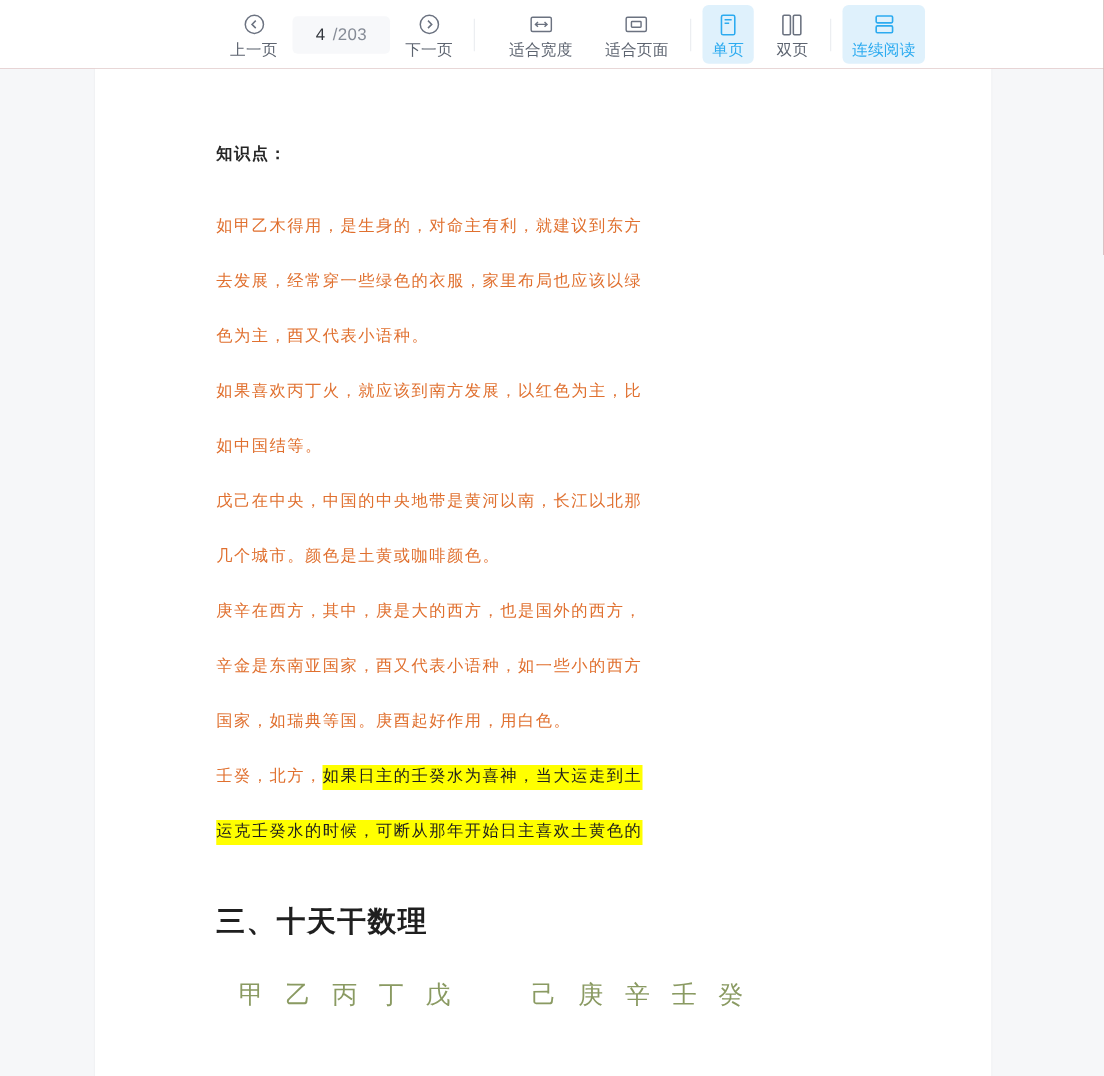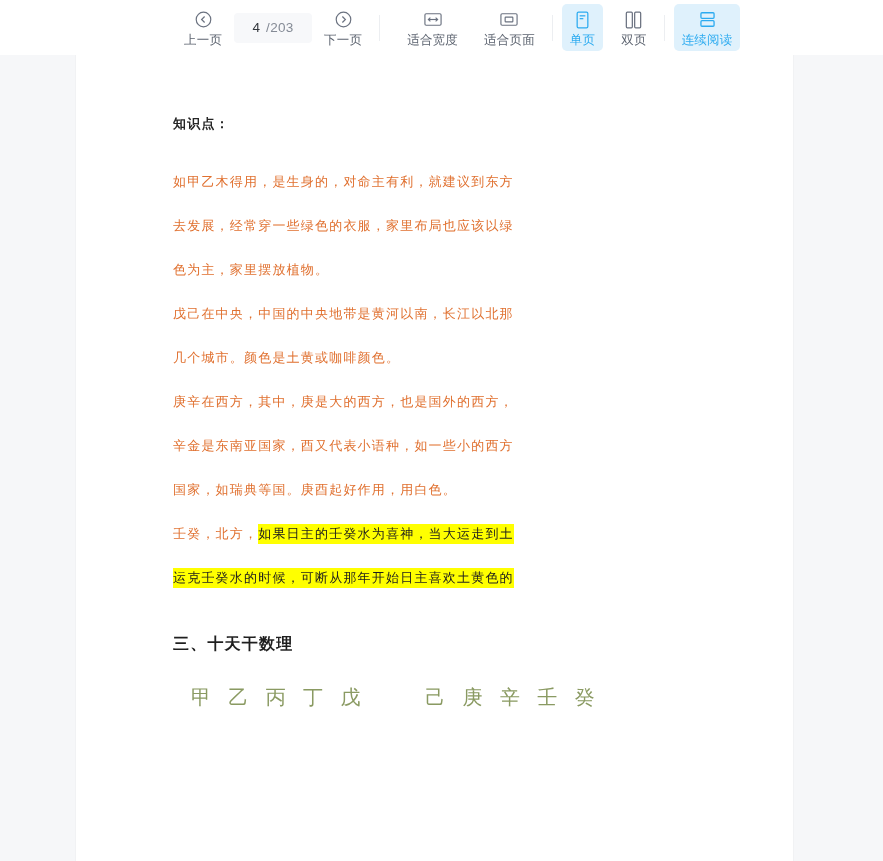--- a/index.html
+++ b/index.html
@@ -143,21 +143,21 @@
     background: #ffff00;
     color: #1d1d1d;
     padding: 2px 0 3px 0;
     box-decoration-break: clone;
     -webkit-box-decoration-break: clone;
   }
 
   .section-head {
     color: #1f1f1f;
     font-weight: 700;
-    font-size: 16px;
+    font-size: 23px;
     letter-spacing: 1.2px;
     font-family: "DejaVu Serif", "Liberation Serif", serif;
     padding-left: 97px;
   }
 
   .green-row {
     font-family: "DejaVu Serif", "Liberation Serif", serif;
     color: #8a9a62;
     font-size: 20px;
     line-height: 40px;
@@ -276,23 +276,27 @@
     <div class="page-sheet">
       <div class="page-inner">
 
         <div class="doc-line heading-dark">知识点：</div>
 
         <div class="spacer-14"></div>
 
         <div>
           <div class="doc-line p-orange">如甲乙木得用，是生身的，对命主有利，就建议到东方</div>
           <div class="doc-line p-orange">去发展，经常穿一些绿色的衣服，家里布局也应该以绿</div>
-          <div class="doc-line p-orange">色为主，家里摆放植物。</div>
-        </div>
-
+          <div class="doc-line p-orange">色为主，酉又代表小语种。</div>
+        </div>
+
+        <div>
+          <div class="doc-line p-orange">如果喜欢丙丁火，就应该到南方发展，以红色为主，比</div>
+          <div class="doc-line p-orange">如中国结等。</div>
+        </div>
 
         <div>
           <div class="doc-line p-orange">戊己在中央，中国的中央地带是黄河以南，长江以北那</div>
           <div class="doc-line p-orange">几个城市。颜色是土黄或咖啡颜色。</div>
         </div>
 
         <div>
           <div class="doc-line p-orange">庚辛在西方，其中，庚是大的西方，也是国外的西方，</div>
           <div class="doc-line p-orange">辛金是东南亚国家，酉又代表小语种，如一些小的西方</div>
           <div class="doc-line p-orange">国家，如瑞典等国。庚酉起好作用，用白色。</div>

